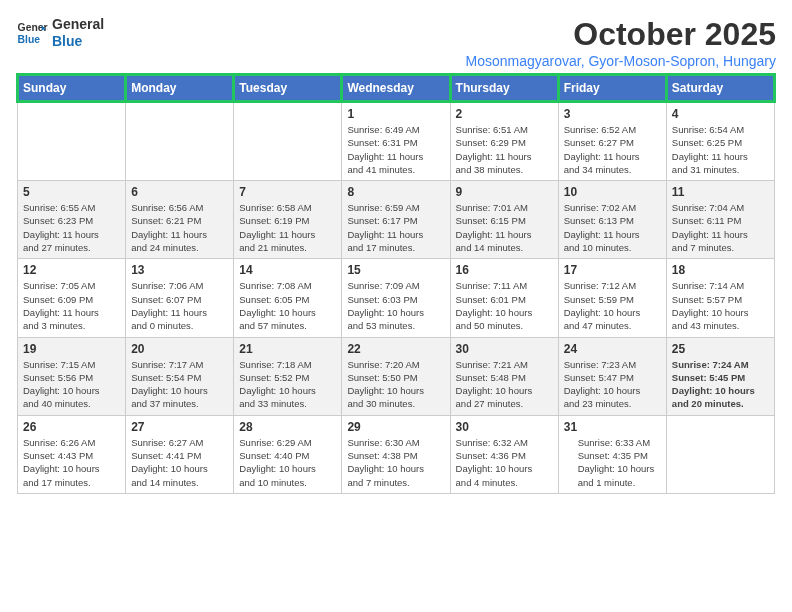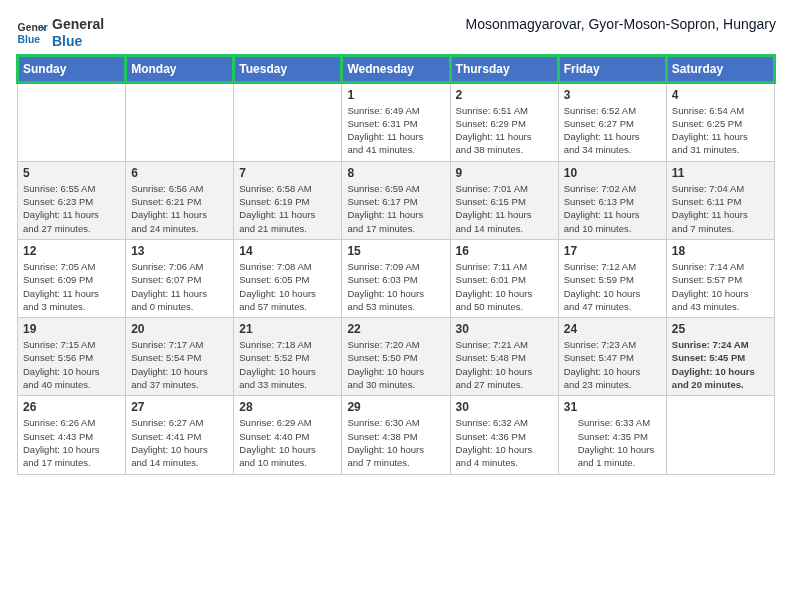--- a/index.html
+++ b/index.html
@@ -37,21 +37,21 @@
     .title-block {
       text-align: right;
     }
     .month-title {
       font-size: 32px;
       font-weight: bold;
       color: #333;
     }
     .location {
       font-size: 14px;
-      color: #0f172a;
+      color: #3b82f6;
     }
     .calendar {
       width: 100%;
       border-collapse: collapse;
       border: 1px solid #ccc;
     }
     .calendar th {
       background-color: #4472c4;
       color: #fff;
       font-size: 12px;
@@ -99,20 +99,21 @@
       <text x="2" y="18" font-size="13" font-weight="bold" fill="#333">General</text>
       <text x="2" y="32" font-size="13" font-weight="bold" fill="#1a6fb5">Blue</text>
       <polygon points="32,10 38,16 32,16" fill="#1a6fb5"></polygon>
     </svg>
     <div class="logo-text">
       <div>General</div>
       <div><span>Blue</span></div>
     </div>
   </div>
   <div class="title-block">
+    <div class="month-title">October 2025</div>
     <div class="location">Mosonmagyarovar, Gyor-Moson-Sopron, Hungary</div>
   </div>
 </div>
 
 <table class="calendar">
   <thead>
     <tr id="weekday-header">
         <th>Sunday</th>
         <th>Monday</th>
         <th>Tuesday</th>

